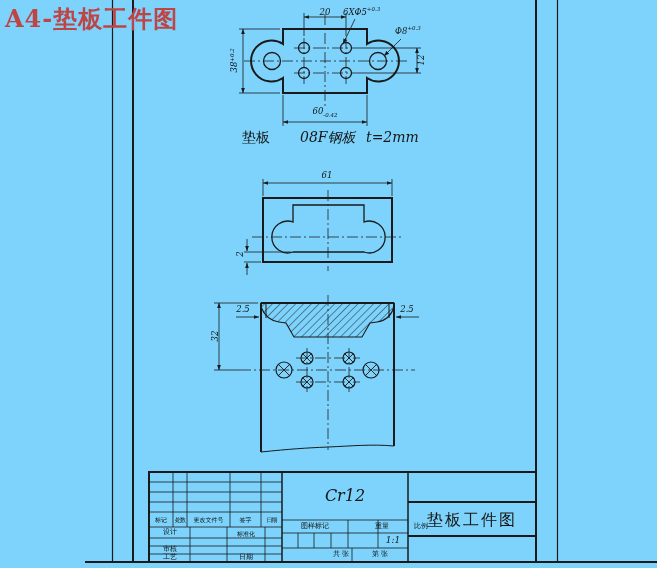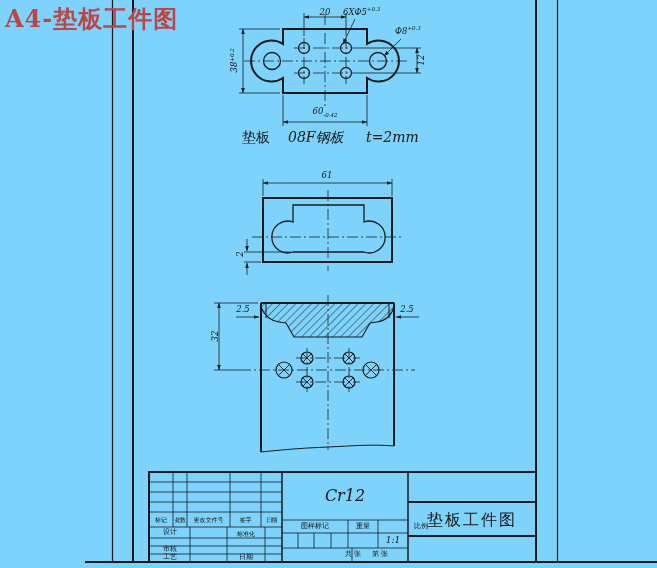--- a/index.html
+++ b/index.html
@@ -181,21 +181,21 @@
   <span id="page-title" class="txt" style="color:#bf4444;">A4-垫板工件图</span>
 
   <span class="txt dim" style="left:315px;top:7px;width:20px;">20</span>
   <span class="txt dim" style="left:343px;top:6px;"><span>6XΦ5</span><sup>+0.3</sup></span>
   <span class="txt dim" style="left:395px;top:25px;"><span>Φ8</span><sup>+0.3</sup></span>
   <span class="txt dim rot" style="left:218px;top:55px;width:32px;"><span>38</span><sup>+0.2</sup></span>
   <span class="txt dim rot" style="left:413px;top:55px;width:16px;">12</span>
   <span class="txt dim" style="left:303px;top:106px;width:44px;"><span>60</span><sub>-0.42</sub></span>
 
   <span class="txt cap" style="left:242px;top:129px;">垫板</span>
-  <span class="txt capi" style="left:288px;top:129px;">08F钢板</span>
+  <span class="txt capi" style="left:300px;top:129px;">08F钢板</span>
   <span class="txt capi" style="left:366px;top:129px;">t=2mm</span>
 
   <span class="txt dim" style="left:317px;top:170px;width:20px;">61</span>
   <span class="txt dim rot" style="left:234px;top:249px;width:12px;">2</span>
 
 
   <span class="txt dim" style="left:233px;top:304px;width:20px;">2.5</span>
   <span class="txt dim" style="left:397px;top:304px;width:20px;">2.5</span>
   <span class="txt dim rot" style="left:207px;top:331px;width:16px;">32</span>
 
@@ -206,20 +206,20 @@
   <span class="txt tb" style="left:261px;top:515px;width:21px;letter-spacing:-1px;">日期</span>
 
   <span class="txt tb7" style="left:152px;top:528px;width:36px;">设计</span>
   <span class="txt tb" style="left:227px;top:529px;width:38px;">标准化</span>
   <span class="txt tb7" style="left:152px;top:545px;width:36px;">审核</span>
   <span class="txt tb7" style="left:152px;top:553px;width:36px;">工艺</span>
   <span class="txt tb7" style="left:227px;top:553px;width:38px;">日期</span>
 
   <span class="txt" style="left:282px;top:486px;width:126px;text-align:center;font-size:16px;font-family:'DejaVu Serif',serif;font-style:italic;">Cr12</span>
   <span class="txt tb7" style="left:282px;top:522px;width:66px;">图样标记</span>
-  <span class="txt tb7" style="left:348px;top:522px;width:30px;">重量</span>
+  <span class="txt tb7" style="left:348px;top:522px;width:30px;padding-left:19px;">重量</span>
   <span class="txt tb7" style="left:378px;top:522px;width:30px;margin-left:28px;">比例</span>
   <span class="txt" style="left:378px;top:535px;width:30px;text-align:center;font-size:9px;font-family:'DejaVu Serif',serif;font-style:italic;">1:1</span>
-  <span class="txt tb7" style="left:290px;top:550px;width:86px;padding-left:20px;">共  张</span>
+  <span class="txt tb7" style="left:278px;top:550px;width:86px;padding-left:20px;">共  张</span>
   <span class="txt tb7" style="left:352px;top:550px;width:56px;">第  张</span>
   <span class="txt" style="left:408px;top:510px;width:128px;text-align:center;font-size:16px;letter-spacing:2px;">垫板工件图</span>
 
 </div>
 
 </body></html>

